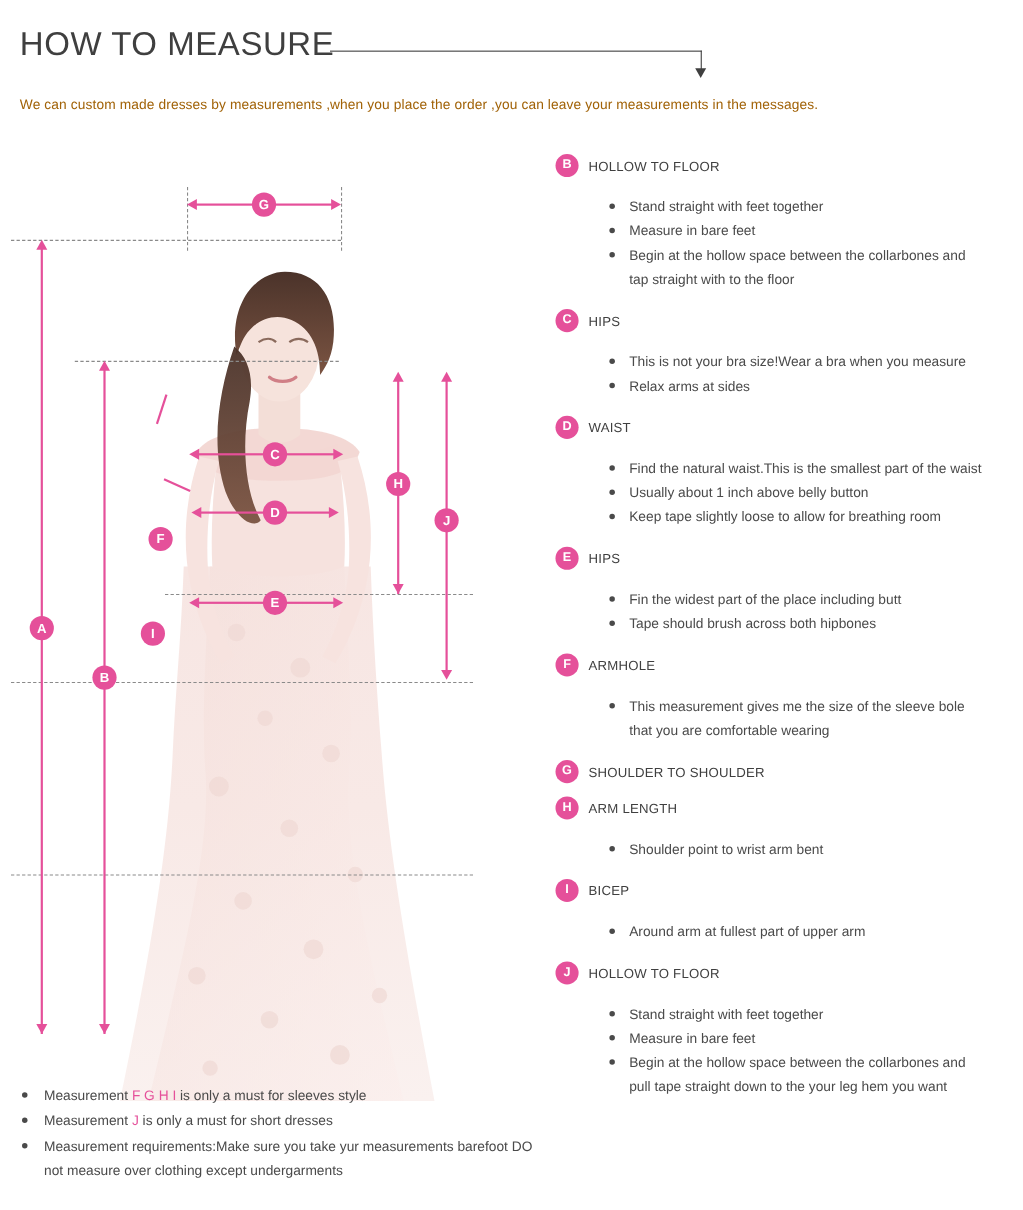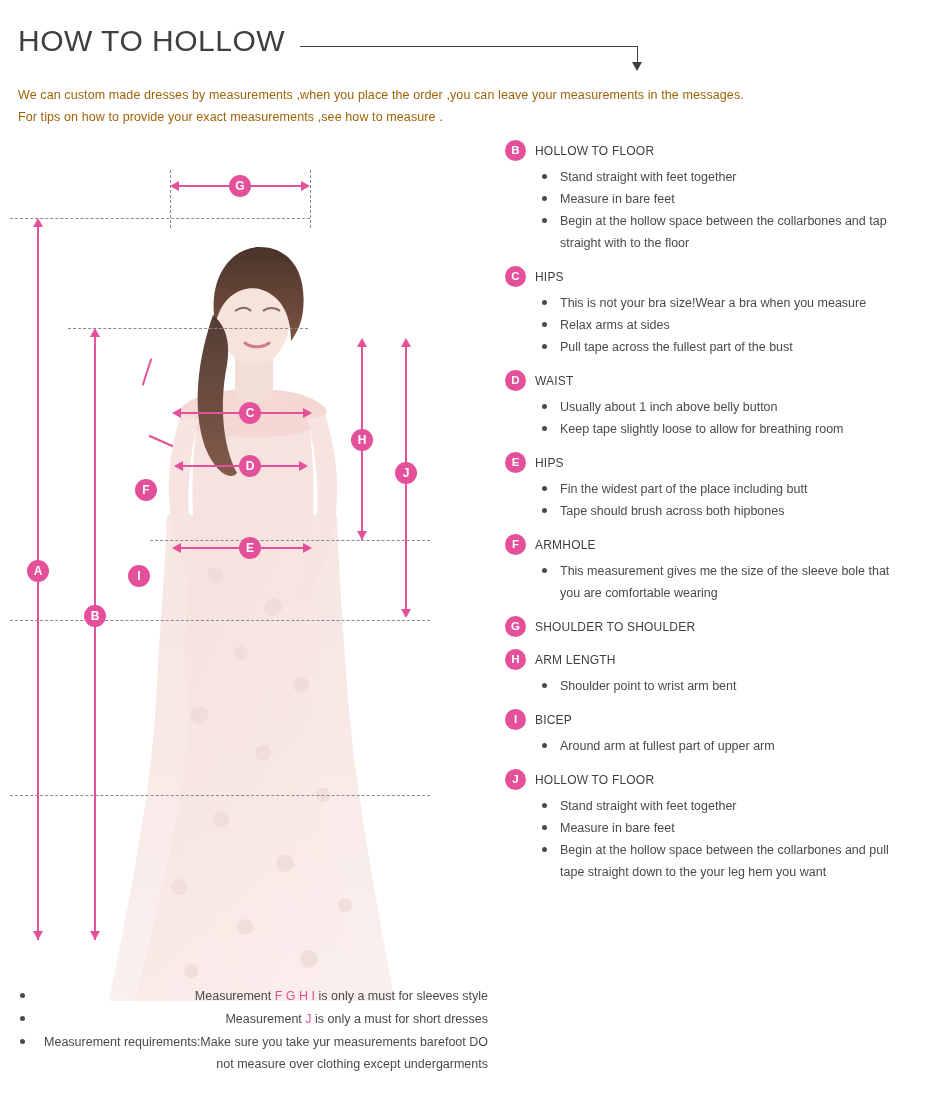--- a/index.html
+++ b/index.html
@@ -168,21 +168,21 @@
     font-size: 11.5px;
     flex: 0 0 auto;
   }
   .guide-title {
     font-size: 12px;
     color: #3f3f3f;
     letter-spacing: 0.2px;
   }
   .guide-items {
     list-style: none;
-    margin: 4px;
+    margin: 16px;
     padding: 0 16px 0 31px;
   }
   .guide-items li {
     position: relative;
     font-size: 12.5px;
     color: #4a4a4a;
     line-height: 22px;
     padding-left: 20px;
     margin-bottom: 0px;
   }
@@ -216,35 +216,34 @@
   .notes li::before {
     content: "";
     position: absolute;
     left: 2px;
     top: 8px;
     width: 5px;
     height: 5px;
     background: #4a4a4a;
     border-radius: 50%;
   }
-  .notes ul { margin: 0; padding: 0; text-align: right; }
+  .notes ul { margin: 0; padding: 0; }
   .hl { color: #e5509a; }
 </style>
 </head>
 <body>
 
 <div class="page">
 
-  <div class="title">HOW TO HOLLOW</div>
+  <div class="title">HOW TO MEASURE</div>
   <div class="title-rule"></div>
   <div class="title-rule-down"></div>
   <div class="title-arrow-head"></div>
 
   <div class="intro intro1">We can custom made dresses by measurements ,when you place the order ,you can leave your measurements in the messages.</div>
-  <div class="intro intro2">For tips on how to provide your exact measurements ,see how to measure .</div>
 
   <div class="figure-panel">
 
     <div class="model">
       <svg width="320" height="790" viewBox="0 0 320 790" xmlns="http://www.w3.org/2000/svg" aria-hidden="true">
         <defs>
           <linearGradient id="gown" x1="0" y1="0" x2="0" y2="1">
             <stop offset="0%" stop-color="#f7e6e3"></stop>
             <stop offset="45%" stop-color="#f8e9e6"></stop>
             <stop offset="100%" stop-color="#faf1ef"></stop>
@@ -371,30 +370,30 @@
     </div>
 
     <div class="guide-section">
       <div class="guide-head">
         <span class="badge">C</span>
         <span class="guide-title">HIPS</span>
       </div>
       <ul class="guide-items">
         <li>This is not your bra size!Wear a bra when you measure</li>
         <li>Relax arms at sides</li>
-        <li>Pull tape across the fullest part of the bust</li>
       </ul>
     </div>
 
     <div class="guide-section">
       <div class="guide-head">
         <span class="badge">D</span>
         <span class="guide-title">WAIST</span>
       </div>
       <ul class="guide-items">
+        <li>Find the natural waist.This is the smallest part of the waist</li>
         <li>Usually about 1 inch above belly button</li>
         <li>Keep tape slightly loose to allow for breathing room</li>
       </ul>
     </div>
 
     <div class="guide-section">
       <div class="guide-head">
         <span class="badge">E</span>
         <span class="guide-title">HIPS</span>
       </div>

